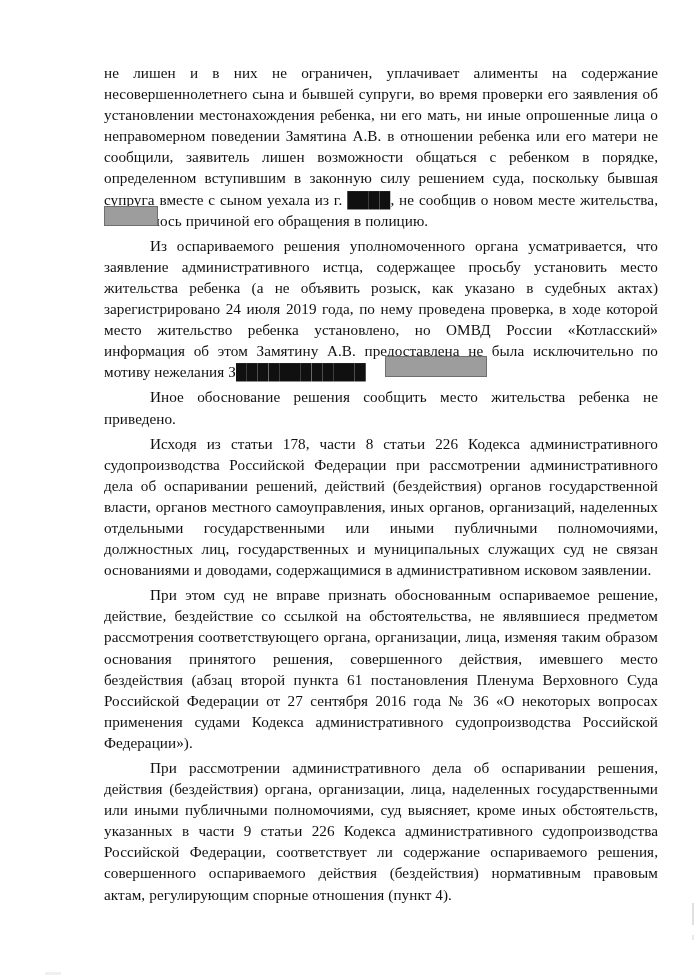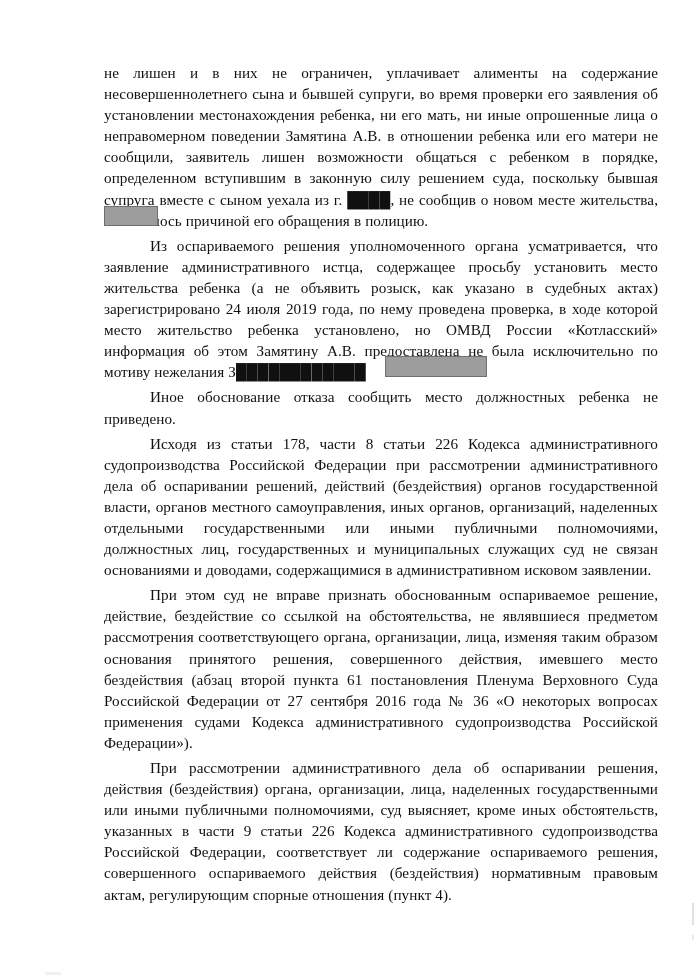--- a/index.html
+++ b/index.html
@@ -101,21 +101,21 @@
 <body>
 
 <div id="page-sheet">
 
   <div id="doc-body">
 
     <p class="para no-indent">не лишен и в них не ограничен, уплачивает алименты на содержание несовершеннолетнего сына и бывшей супруги, во время проверки его заявления об установлении местонахождения ребенка, ни его мать, ни иные опрошенные лица о неправомерном поведении Замятина А.В. в отношении ребенка или его матери не сообщили, заявитель лишен возможности общаться с ребенком в порядке, определенном вступившим в законную силу решением суда, поскольку бывшая супруга вместе с сыном уехала из г. ████, не сообщив о новом месте жительства, что явилось причиной его обращения в полицию.</p>
 
     <p class="para">Из оспариваемого решения уполномоченного органа усматривается, что заявление административного истца, содержащее просьбу установить место жительства ребенка (а не объявить розыск, как указано в судебных актах) зарегистрировано 24 июля 2019 года, по нему проведена проверка, в ходе которой место жительство ребенка установлено, но ОМВД России «Котласский» информация об этом Замятину А.В. предоставлена не была исключительно по мотиву нежелания З████████████</p>
 
-    <p class="para">Иное обоснование отказа сообщить место должностных ребенка не приведено.</p>
+    <p class="para">Иное обоснование решения сообщить место жительства ребенка не приведено.</p>
 
     <p class="para">Исходя из статьи 178, части 8 статьи 226 Кодекса административного судопроизводства Российской Федерации при рассмотрении административного дела об оспаривании решений, действий (бездействия) органов государственной власти, органов местного самоуправления, иных органов, организаций, наделенных отдельными государственными или иными публичными полномочиями, должностных лиц, государственных и муниципальных служащих суд не связан основаниями и доводами, содержащимися в административном исковом заявлении.</p>
 
     <p class="para">При этом суд не вправе признать обоснованным оспариваемое решение, действие, бездействие со ссылкой на обстоятельства, не являвшиеся предметом рассмотрения соответствующего органа, организации, лица, изменяя таким образом основания принятого решения, совершенного действия, имевшего место бездействия (абзац второй пункта 61 постановления Пленума Верховного Суда Российской Федерации от 27 сентября 2016 года № 36 «О некоторых вопросах применения судами Кодекса административного судопроизводства Российской Федерации»).</p>
 
     <p class="para">При рассмотрении административного дела об оспаривании решения, действия (бездействия) органа, организации, лица, наделенных государственными или иными публичными полномочиями, суд выясняет, кроме иных обстоятельств, указанных в части 9 статьи 226 Кодекса административного судопроизводства Российской Федерации, соответствует ли содержание оспариваемого решения, совершенного оспариваемого действия (бездействия) нормативным правовым актам, регулирующим спорные отношения (пункт 4).</p>
 
   </div>
 
   <div class="redaction" id="redaction-city"></div>

